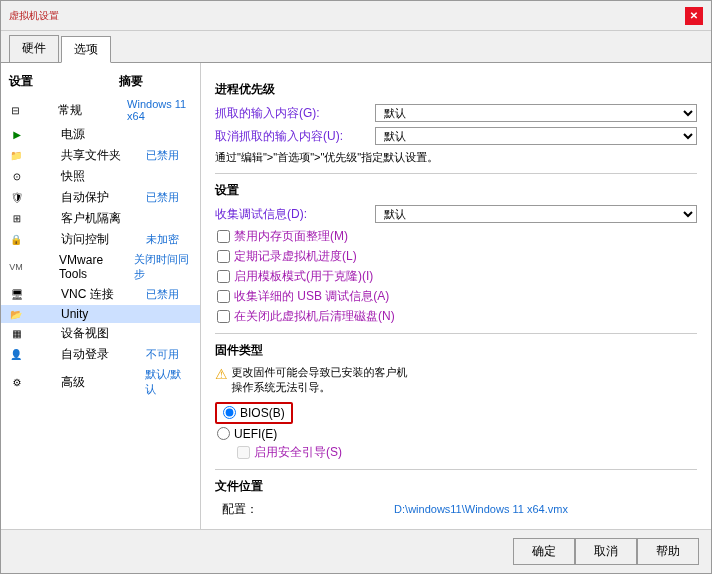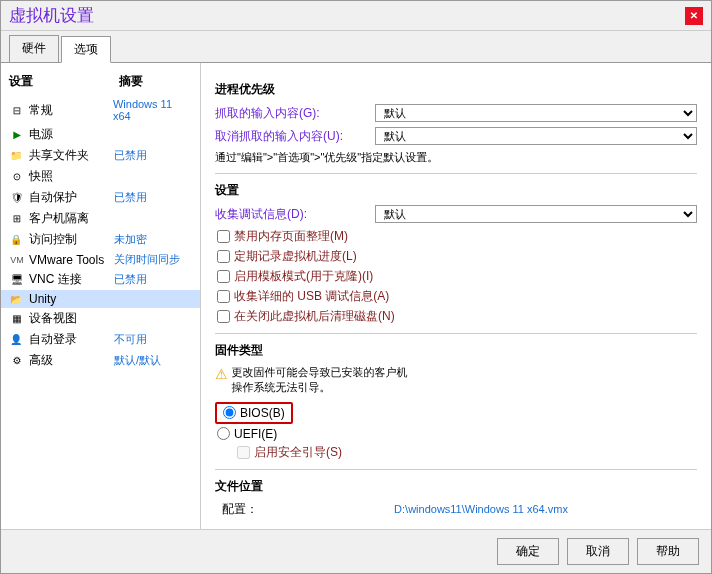--- a/index.html
+++ b/index.html
@@ -26,22 +26,22 @@
     .title-bar {
       background: #f0f0f0;
       border-bottom: 1px solid #ccc;
       display: flex;
       align-items: center;
       justify-content: space-between;
       padding: 6px 8px;
       height: 30px;
     }
     .title-bar-text {
-      font-size: 17px;
-      color: #6d28d9;
+      font-size: 10px;
+      color: #b91c1c;
     }
     .close-btn {
       width: 18px;
       height: 18px;
       background: #e81123;
       border: none;
       cursor: pointer;
       display: flex;
       align-items: center;
       justify-content: center;
@@ -109,20 +109,21 @@
       height: 14px;
       margin-right: 4px;
       display: inline-flex;
       align-items: center;
       justify-content: center;
       font-size: 10px;
     }
     .list-item .name {
       width: 85px;
       color: #000;
+      margin-left: 32px;
     }
     .list-item .value {
       color: #1a6fd4;
       font-size: 11px;
     }
     .right-panel {
       flex: 1;
       padding: 10px 14px;
       overflow-y: auto;
       background: #ffffff;
@@ -162,21 +163,21 @@
       display: flex;
       align-items: center;
       margin-bottom: 3px;
       padding-left: 2px;
     }
     .checkbox-row input[type=checkbox] {
       margin-right: 4px;
     }
     .checkbox-row label {
       font-size: 12px;
-      color: #7f1d1d;
+      color: #a21caf;
     }
     .divider {
       border: none;
       border-top: 1px solid #ccc;
       margin: 8px 0;
     }
     .firmware-section {
       margin-top: 4px;
     }
     .warning-row {
@@ -229,21 +230,20 @@
     }
     .indent {
       padding-left: 22px;
     }
     .bottom-bar {
       padding: 8px 12px;
       background: #f0f0f0;
       border-top: 1px solid #ccc;
       display: flex;
       justify-content: flex-end;
-      gap: 8px;
     }
     .btn {
       padding: 4px 18px;
       font-size: 12px;
       background: #f0f0f0;
       border: 1px solid #999;
       cursor: pointer;
       font-family: inherit;
     }
   </style>

